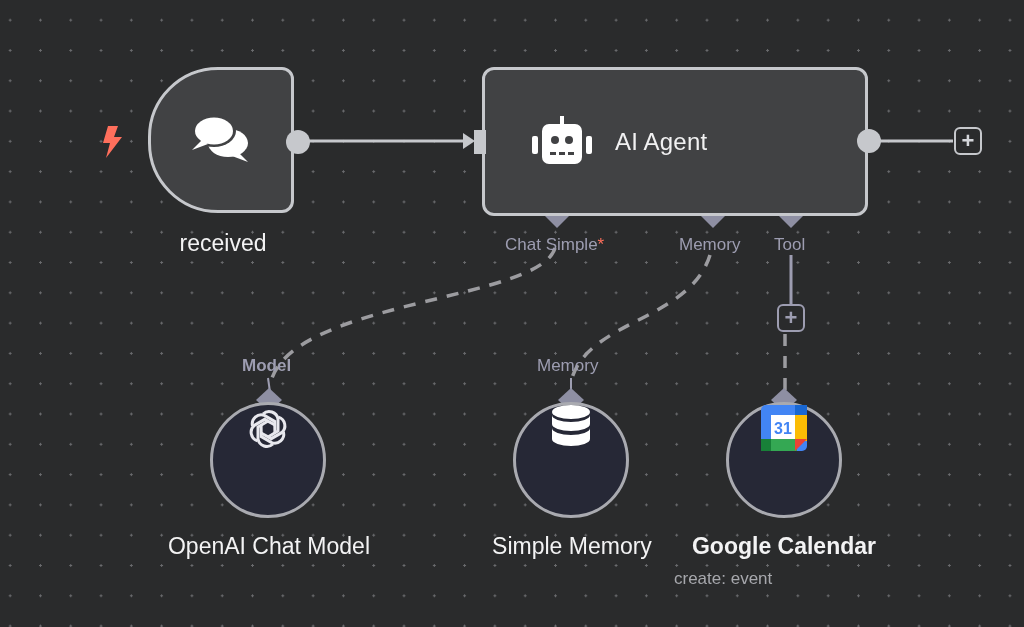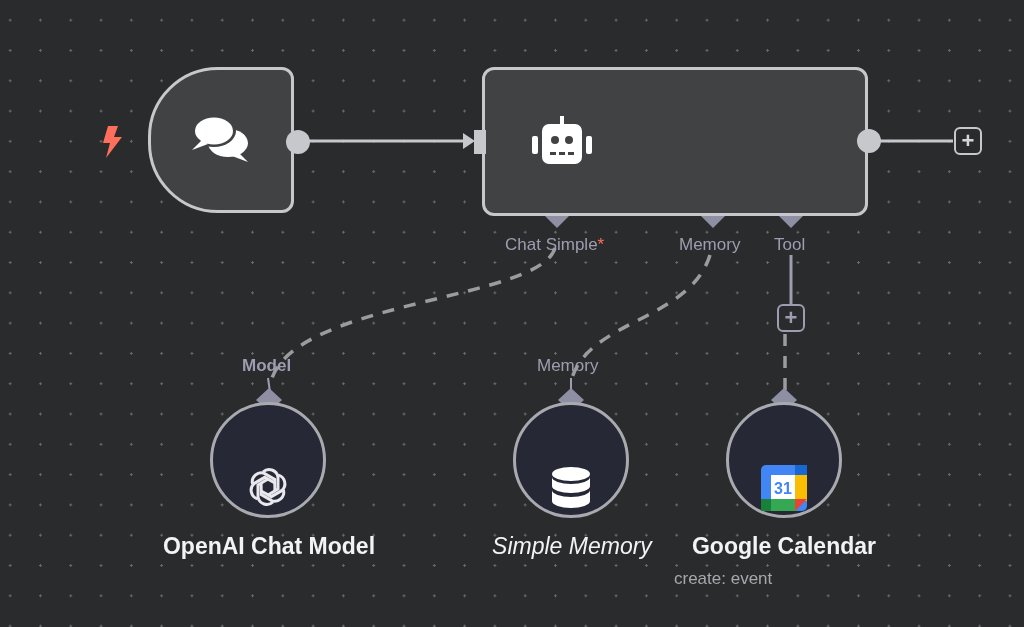--- a/index.html
+++ b/index.html
@@ -25,21 +25,21 @@
       background: #414244; border: 3px solid #c6c8cc; border-radius: 12px;
       box-sizing: border-box;
     }
     .agent-title {
       position: absolute; left: 130px; top: 58px; color: #f1f1f2;
       font-size: 24px; font-weight: normal; letter-spacing: 0.2px;
     }
     .sub-node {
       width: 116px; height: 116px; border-radius: 50%;
       background: #262836; border: 3px solid #a9aab0; box-sizing: border-box;
-      display: flex; align-items: flex-end; justify-content: center;
+      display: flex; align-items: flex-start; justify-content: center;
     }
     .label-main {
       color: #f3f3f4; font-size: 23px; text-align: center; white-space: nowrap;
       line-height: 30px;
     }
     .label-sub { color: #a7a8ad; font-size: 17px; text-align: left; white-space: nowrap; }
     .port-label { color: #9d9db1; font-size: 17px; white-space: nowrap; }
     .req { color: #ff6f5c; }
     .plus-btn {
       width: 28px; height: 28px; border: 2.5px solid #c6c8cc; border-radius: 6px;
@@ -93,36 +93,38 @@
       <ellipse cx="26" cy="19" rx="22" ry="16" fill="#414244"></ellipse>
       <ellipse cx="26" cy="19" rx="19" ry="13.5" fill="#ffffff"></ellipse>
       <polygon points="14,28 4,38 20,32" fill="#ffffff"></polygon>
     </svg>
   </span>
 </div>
 
 <div class="abs" style="left:286px; top:130px; width:24px; height:24px; border-radius:50%; background:#c6c8cc;"></div>
 
 <div class="abs label-main" style="left:80px; top:228px; width:286px;">
+  <div>received</div>
 </div>
 
 <div class="abs node-agent">
   <span class="abs" style="left:44px; top:46px;">
     <svg width="66" height="52" viewBox="0 0 66 52">
       <rect x="31" y="0" width="4" height="10" fill="#ffffff"></rect>
       <rect x="13" y="8" width="40" height="40" rx="7" fill="#ffffff"></rect>
       <rect x="3" y="20" width="6" height="18" rx="2" fill="#ffffff"></rect>
       <rect x="57" y="20" width="6" height="18" rx="2" fill="#ffffff"></rect>
       <circle cx="26" cy="24" r="4" fill="#414244"></circle>
       <circle cx="40" cy="24" r="4" fill="#414244"></circle>
       <rect x="21" y="36" width="6" height="3" fill="#414244"></rect>
       <rect x="30" y="36" width="6" height="3" fill="#414244"></rect>
       <rect x="39" y="36" width="6" height="3" fill="#414244"></rect>
     </svg>
   </span>
+  <span class="agent-title">AI Agent</span>
 </div>
 
 <div class="abs" style="left:474px; top:130px; width:12px; height:24px; background:#c6c8cc;"></div>
 
 <div class="abs" style="left:857px; top:129px; width:24px; height:24px; border-radius:50%; background:#c6c8cc;"></div>
 
 <div class="abs plus-btn" style="left:954px; top:127px;">
   <span>+</span>
 </div>
 
@@ -146,32 +148,32 @@
         <path d="M -5 -15 a 9 9 0 0 1 15 5 l 0 12 l -10 6"></path>
         <path d="M -5 -15 a 9 9 0 0 1 15 5 l 0 12 l -10 6" transform="rotate(60)"></path>
         <path d="M -5 -15 a 9 9 0 0 1 15 5 l 0 12 l -10 6" transform="rotate(120)"></path>
         <path d="M -5 -15 a 9 9 0 0 1 15 5 l 0 12 l -10 6" transform="rotate(180)"></path>
         <path d="M -5 -15 a 9 9 0 0 1 15 5 l 0 12 l -10 6" transform="rotate(240)"></path>
         <path d="M -5 -15 a 9 9 0 0 1 15 5 l 0 12 l -10 6" transform="rotate(300)"></path>
       </g>
     </svg>
   </span>
 </div>
-<div class="abs label-main" style="left:140px; top:531px; width:258px;font-weight:bold;">OpenAI Chat Model</div>
+<div class="abs label-main" style="left:140px; top:531px; width:258px;">OpenAI Chat Model</div>
 
 <div class="abs sub-node" style="left:513px; top:402px;">
   <span>
     <svg width="40" height="44" viewBox="0 0 40 44">
       <ellipse cx="20" cy="7" rx="19" ry="7" fill="#ffffff"></ellipse>
       <path d="M1 10 v9 a19 7 0 0 0 38 0 v-9 a19 7 0 0 1 -38 0 z" fill="#ffffff"></path>
       <path d="M1 23 v11 a19 7 0 0 0 38 0 v-11 a19 7 0 0 1 -38 0 z" fill="#ffffff"></path>
     </svg>
   </span>
 </div>
-<div class="abs label-main" style="left:462px; top:531px; width:220px;font-style:italic;">Simple Memory</div>
+<div class="abs label-main" style="left:462px; top:531px; width:220px;">Simple Memory</div>
 
 <div class="abs sub-node" style="left:726px; top:402px;">
   <span>
     <svg width="46" height="46" viewBox="0 0 46 46">
       <rect x="0" y="0" width="46" height="46" rx="5" fill="#4285f4"></rect>
       <rect x="34" y="0" width="12" height="12" fill="#1967d2"></rect>
       <rect x="34" y="10" width="12" height="26" fill="#fbbc04"></rect>
       <rect x="0" y="34" width="12" height="12" fill="#188038"></rect>
       <rect x="10" y="34" width="26" height="12" fill="#34a853"></rect>
       <polygon points="34,34 46,34 34,46" fill="#ea4335"></polygon>

